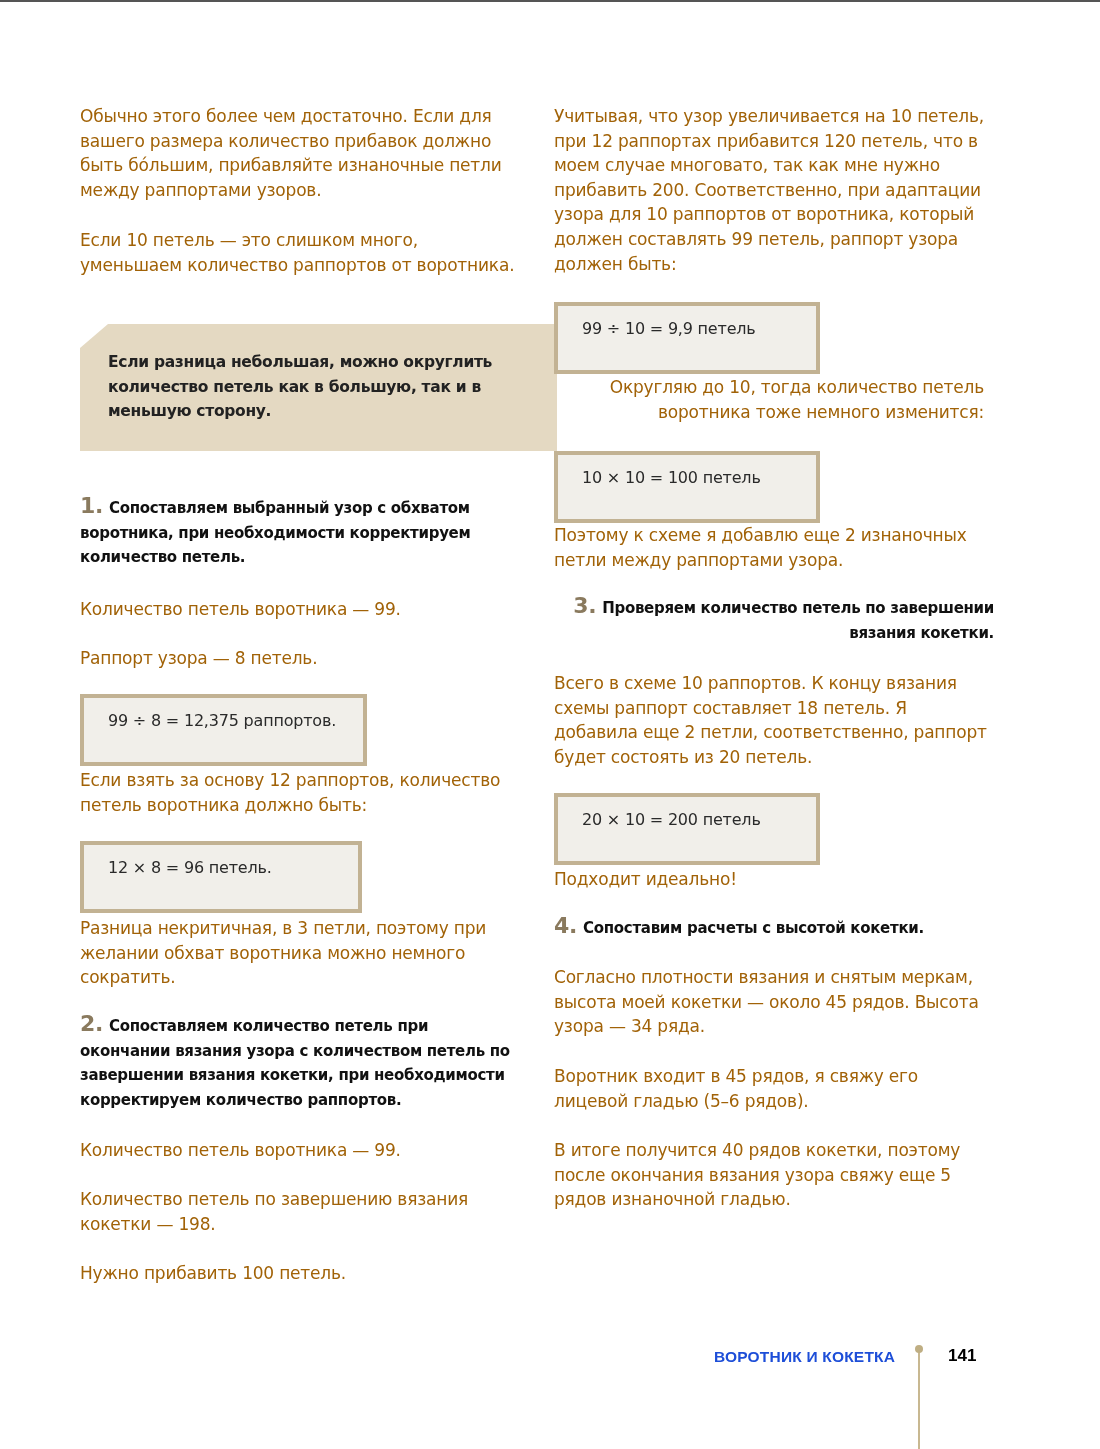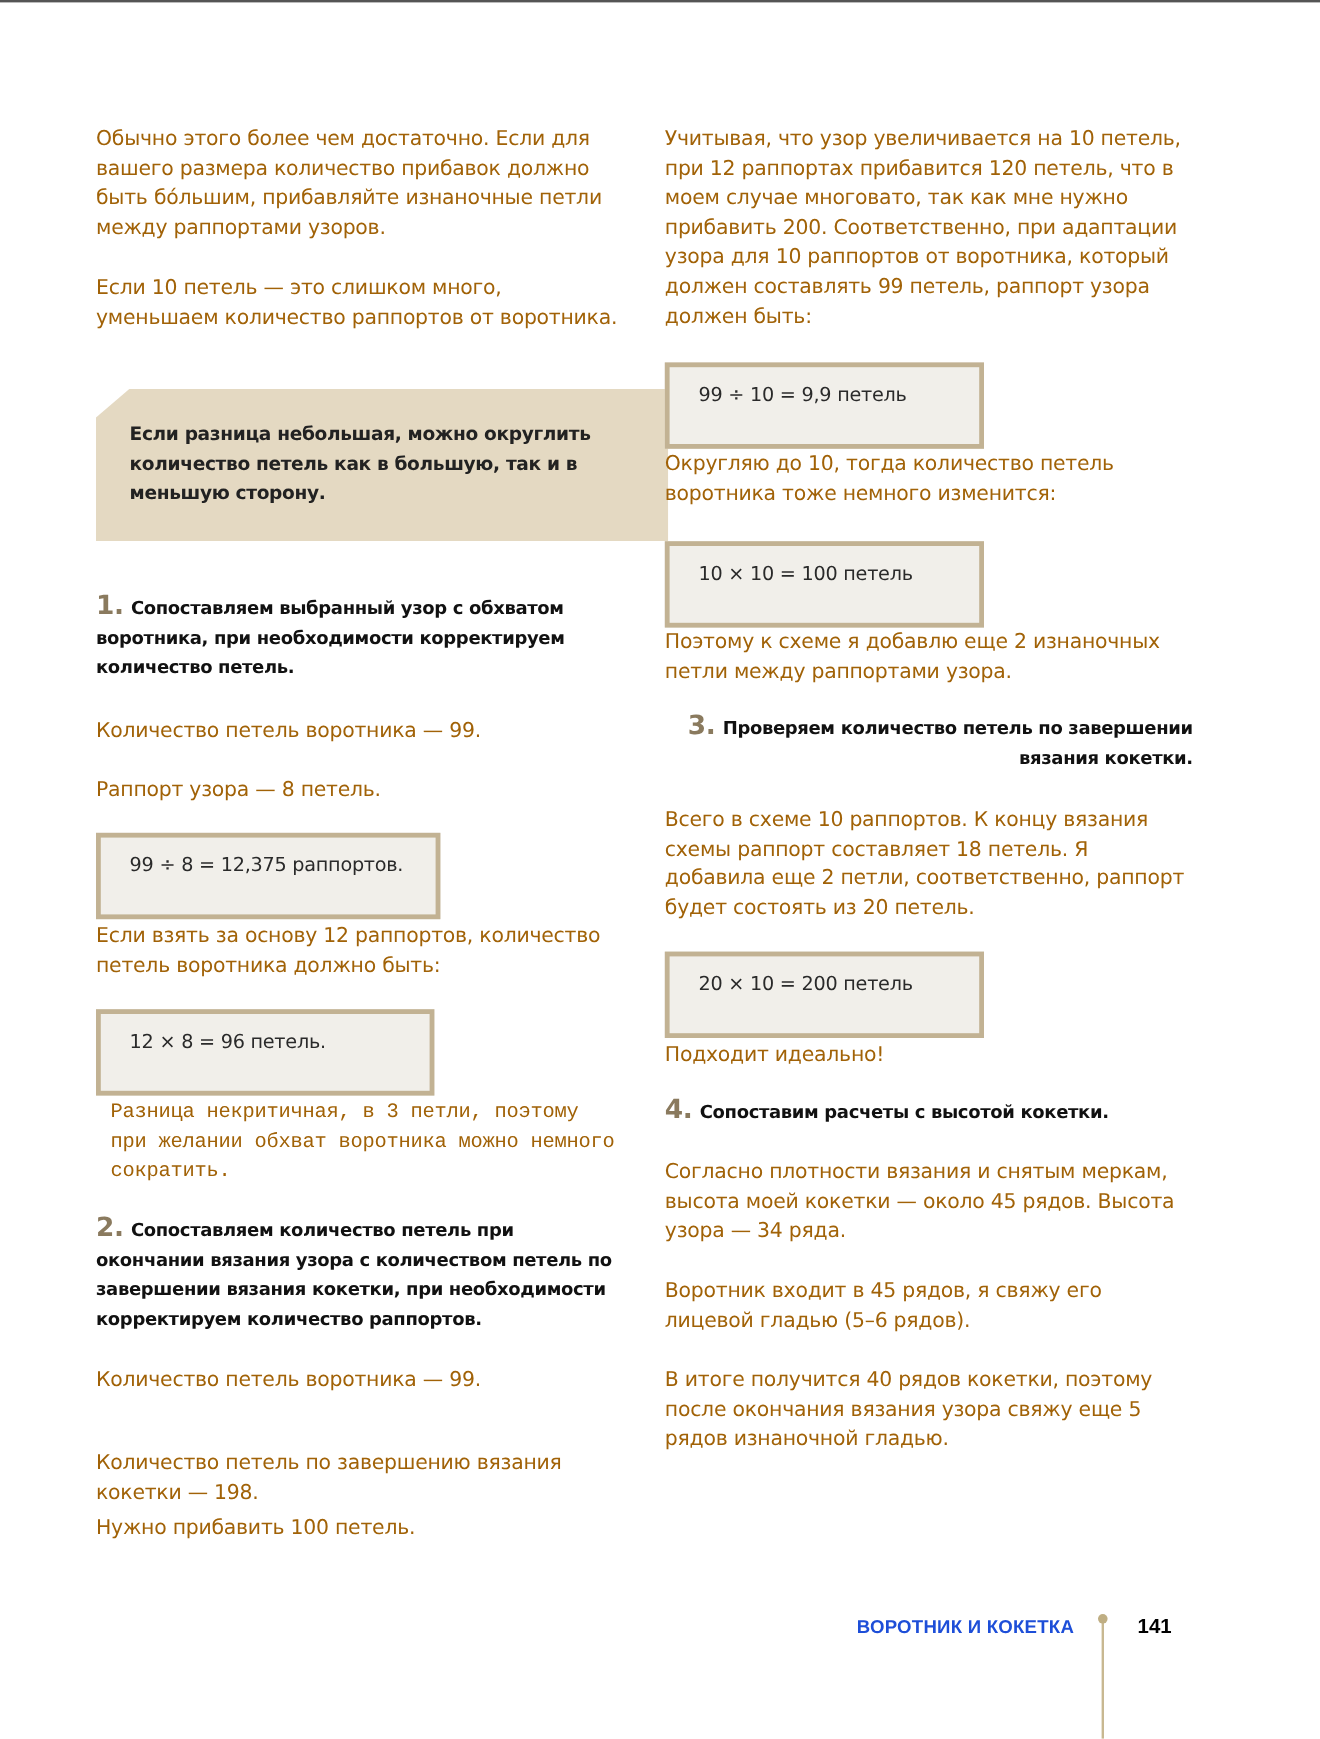--- a/index.html
+++ b/index.html
@@ -71,37 +71,37 @@
 <div class="formula" style="left:80px; top:694px; width:287px;">
   <span>99 ÷ 8 = 12,375 раппортов.</span>
 </div>
 
 <p class="body abs" style="left:80px; top:768px; width:440px;">Если взять за основу 12 раппортов, количество петель воротника должно быть:</p>
 
 <div class="formula" style="left:80px; top:841px; width:282px;">
   <span>12 × 8 = 96 петель.</span>
 </div>
 
-<p class="body abs" style="left:92px; top:916px; width:430px;font-family:Liberation Mono, monospace;">Разница некритичная, в 3 петли, поэтому при желании обхват воротника можно немного сократить.</p>
+<p class="body abs" style="left:80px; top:916px; width:430px;">Разница некритичная, в 3 петли, поэтому при желании обхват воротника можно немного сократить.</p>
 
 <div class="step" style="left:80px; top:1012px; width:440px;">
   <span class="num">2.</span><span>Сопоставляем количество петель при окончании вязания узора с количеством петель по завершении вязания кокетки, при необходимости корректируем количество раппортов.</span>
 </div>
 
 <p class="body abs" style="left:80px; top:1138px; width:440px;">Количество петель воротника — 99.</p>
-<p class="body abs" style="left:80px; top:1187px; width:430px;margin-top:20px;">Количество петель по завершению вязания кокетки — 198.</p>
+<p class="body abs" style="left:80px; top:1187px; width:430px;">Количество петель по завершению вязания кокетки — 198.</p>
 <p class="body abs" style="left:80px; top:1261px; width:440px;">Нужно прибавить 100 петель.</p>
 
 <p class="body abs" style="left:554px; top:104px; width:440px;">Учитывая, что узор увеличивается на 10 петель, при 12 раппортах прибавится 120 петель, что в моем случае многовато, так как мне нужно прибавить 200. Соответственно, при адаптации узора для 10 раппортов от воротника, который должен составлять 99 петель, раппорт узора должен быть:</p>
 
 <div class="formula" style="left:554px; top:302px; width:266px;">
   <span>99 ÷ 10 = 9,9 петель</span>
 </div>
 
-<p class="body abs" style="left:554px; top:375px; width:430px;">Округляю до 10, тогда количество петель воротника тоже немного изменится:</p>
+<p class="body abs" style="left:554px; top:375px; width:430px;text-align:right;">Округляю до 10, тогда количество петель воротника тоже немного изменится:</p>
 
 <div class="formula" style="left:554px; top:451px; width:266px;">
   <span>10 × 10 = 100 петель</span>
 </div>
 
 <p class="body abs" style="left:554px; top:523px; width:440px;">Поэтому к схеме я добавлю еще 2 изнаночных петли между раппортами узора.</p>
 
 <div class="step" style="left:554px; top:594px; width:440px;text-align:right;">
   <span class="num">3.</span><span>Проверяем количество петель по завершении вязания кокетки.</span>
 </div>

